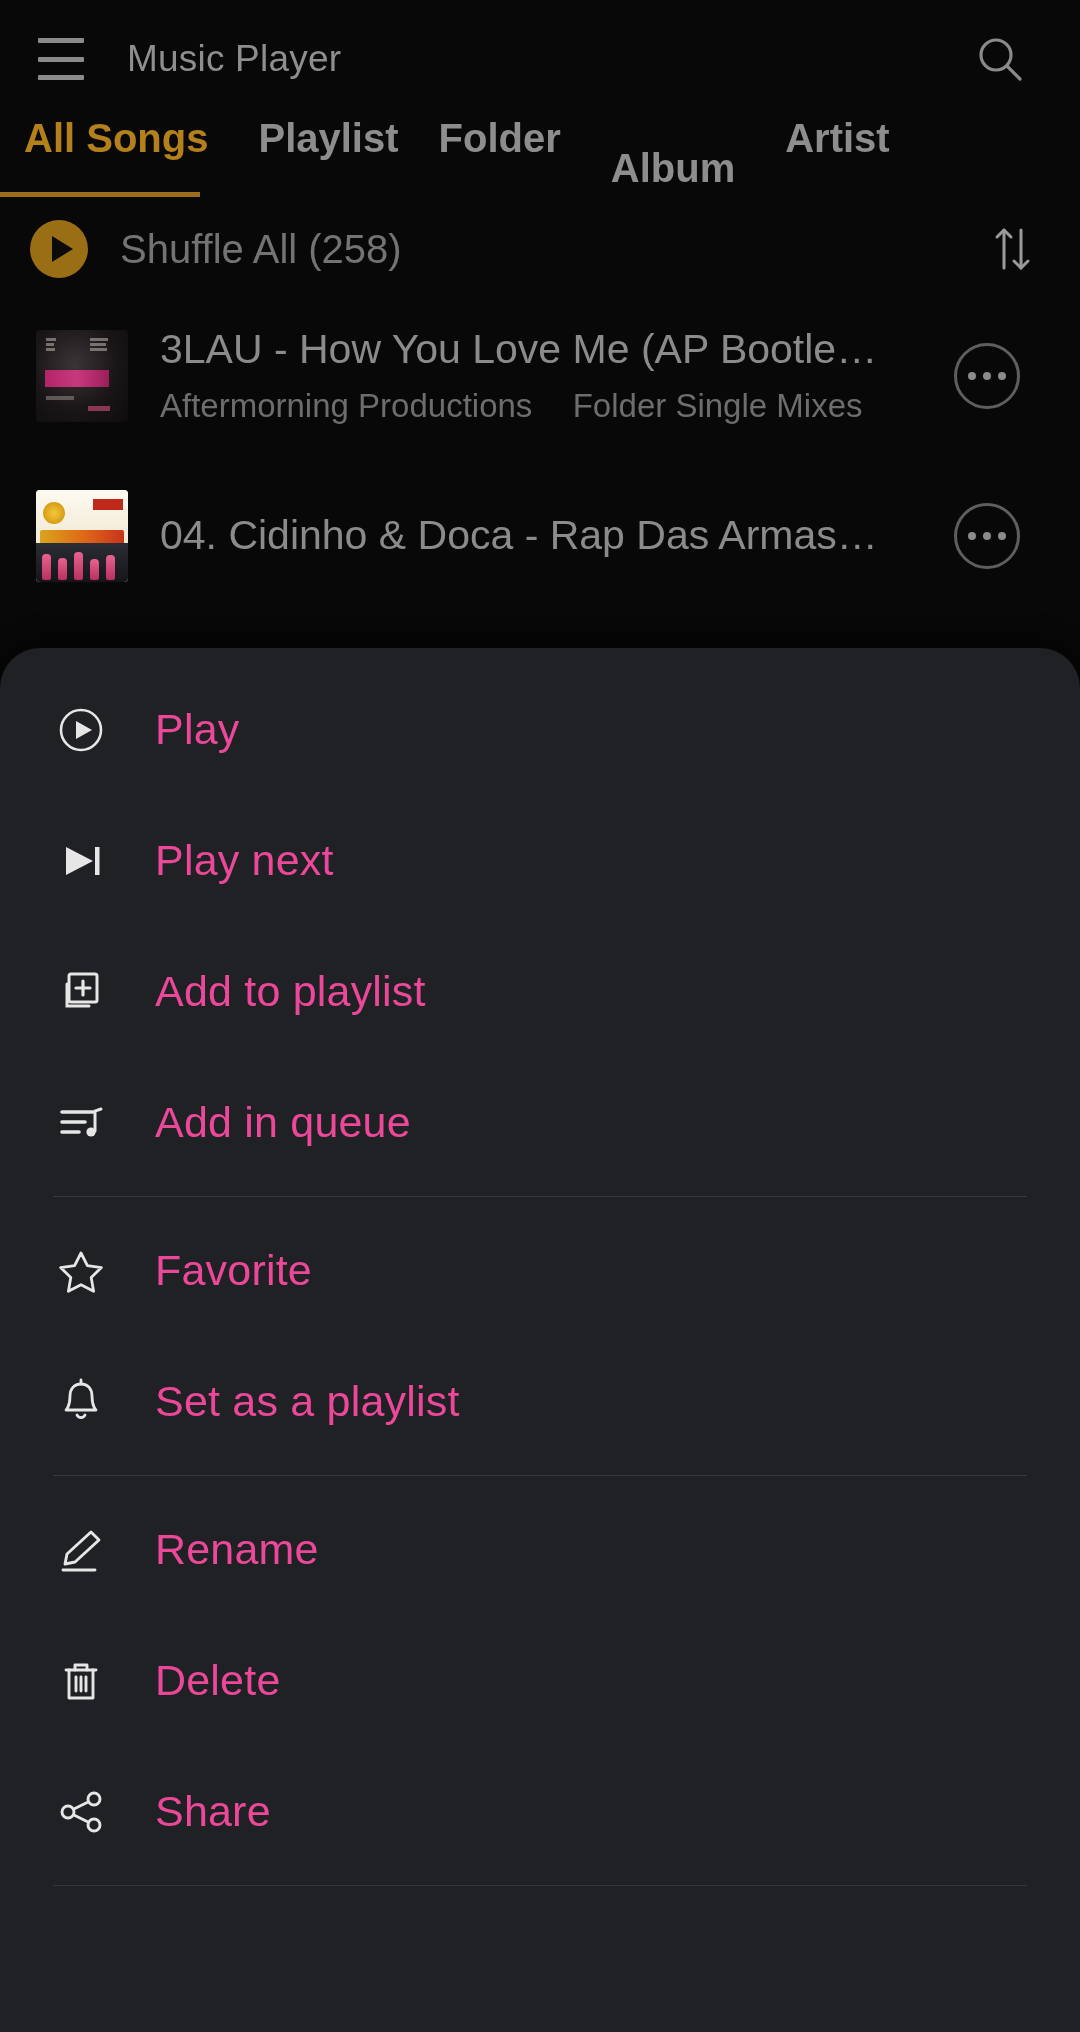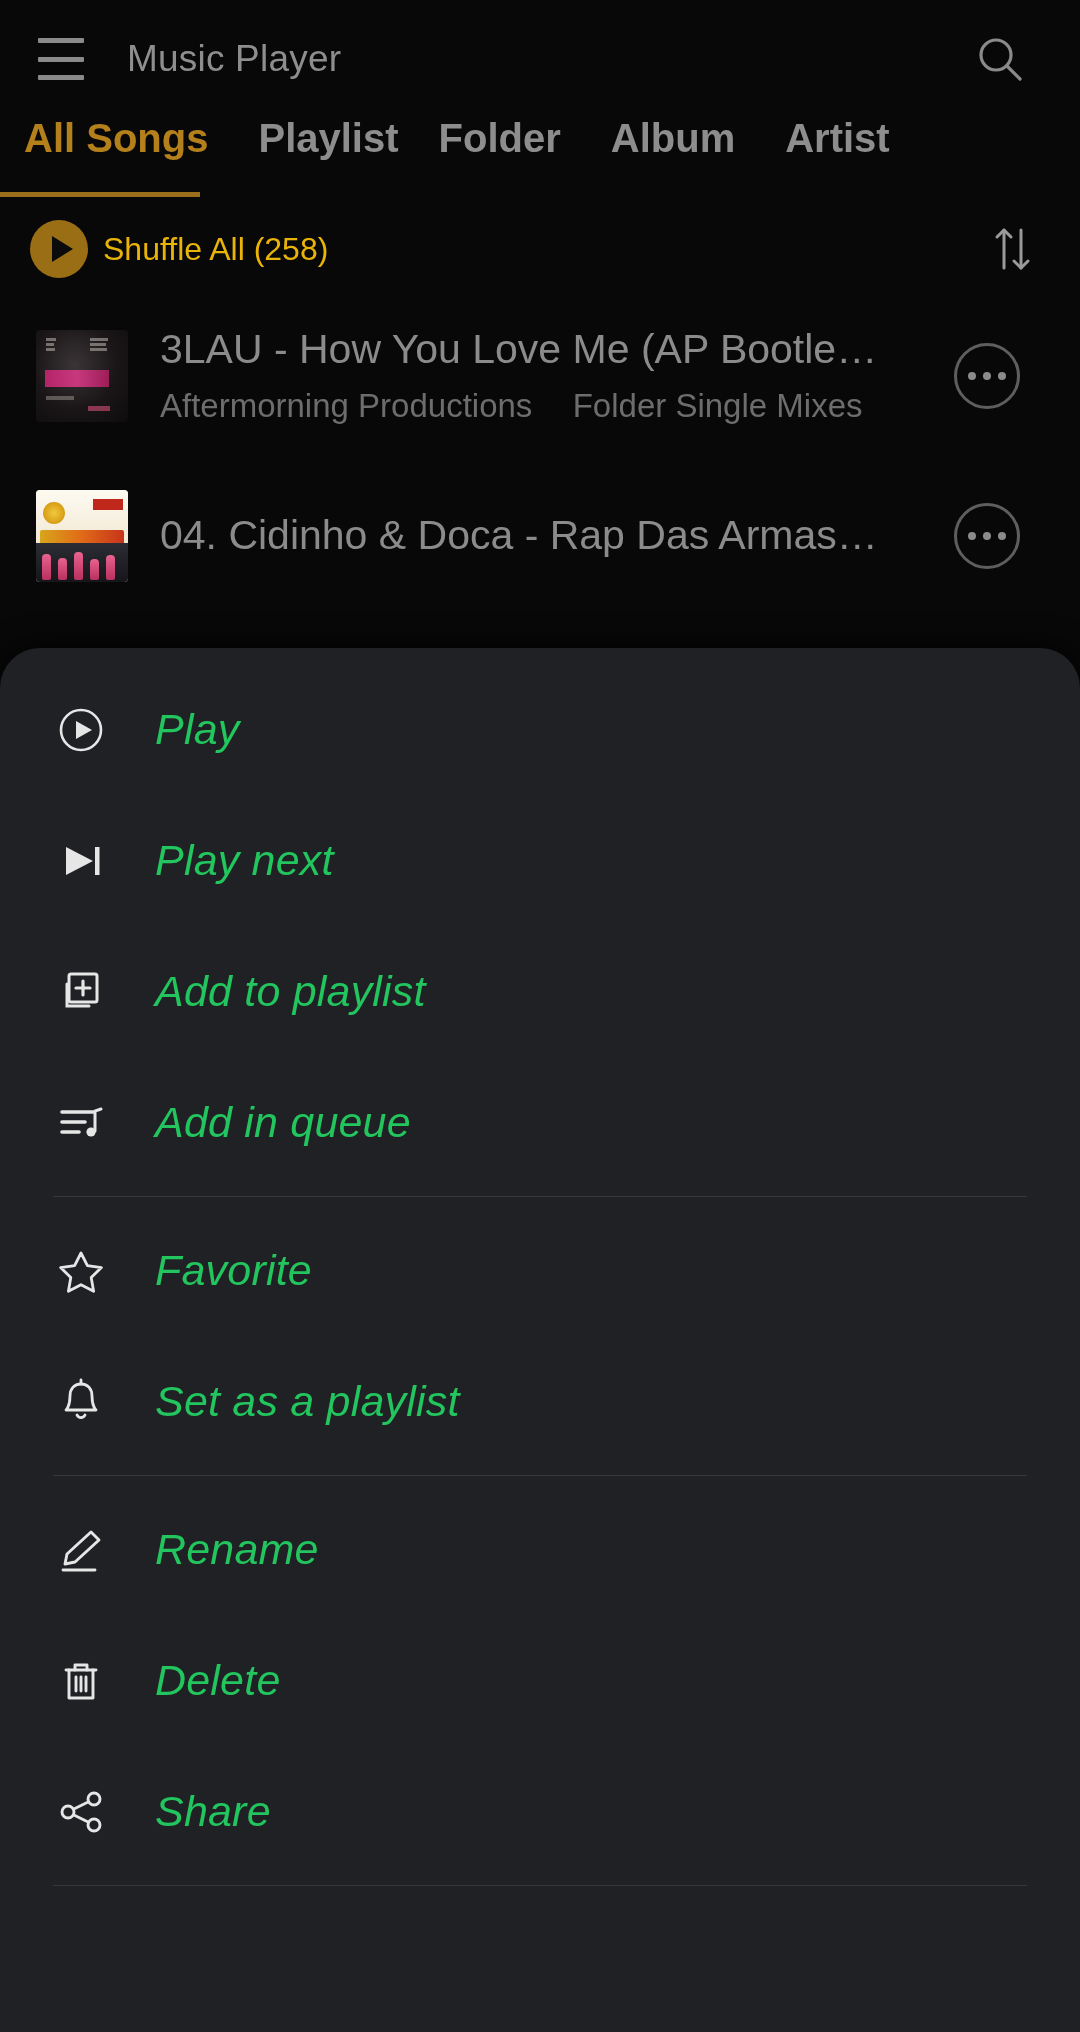--- a/index.html
+++ b/index.html
@@ -86,21 +86,21 @@
     white-space: nowrap;
     cursor: pointer;
     padding: 8px 0 0 0;
     position: relative;
   }
   .tab.active { color: #b4801c; }
 
   .tab-0 { margin-left: 24px; }
   .tab-1 { margin-left: 50px; }
   .tab-2 { margin-left: 40px; }
-  .tab-3 { margin-left: 50px; }
+  .tab-3 { margin-left: 50px; margin-top: 30px; }
   .tab-4 { margin-left: 50px; }
 
   .tab-underline {
     position: absolute;
     left: 0;
     top: 192px;
     width: 200px;
     height: 5px;
     background: #9a6e1a;
   }
@@ -126,23 +126,23 @@
     flex: 0 0 auto;
   }
   .shuffle-circle .tri {
     width: 0; height: 0;
     border-left: 21px solid #0b0b0b;
     border-top: 13px solid transparent;
     border-bottom: 13px solid transparent;
     margin-left: 7px;
   }
   .shuffle-label {
-    margin-left: 15px;
-    font-size: 32px;
-    color: #eab308;
+    margin-left: 32px;
+    font-size: 40px;
+    color: #737373;
     white-space: nowrap;
   }
   .sort-btn {
     margin-left: auto;
     width: 56px; height: 56px;
     display: flex;
     align-items: center;
     justify-content: center;
     cursor: pointer;
   }
@@ -295,24 +295,23 @@
     width: 56px; height: 56px;
     flex: 0 0 auto;
     display: flex;
     align-items: center;
     justify-content: center;
     color: #e6e6e6;
   }
   .menu-label {
     margin-left: 46px;
     font-size: 43px;
-    color: #22c55e;
+    color: #ec4899;
     white-space: nowrap;
     letter-spacing: 0.2px;
-    font-style: italic;
   }
   .divider {
     height: 1px;
     background: #34373b;
     margin: 8px 53px 8px 53px;
   }
 
   svg { display: block; }
 </style>
 </head>

